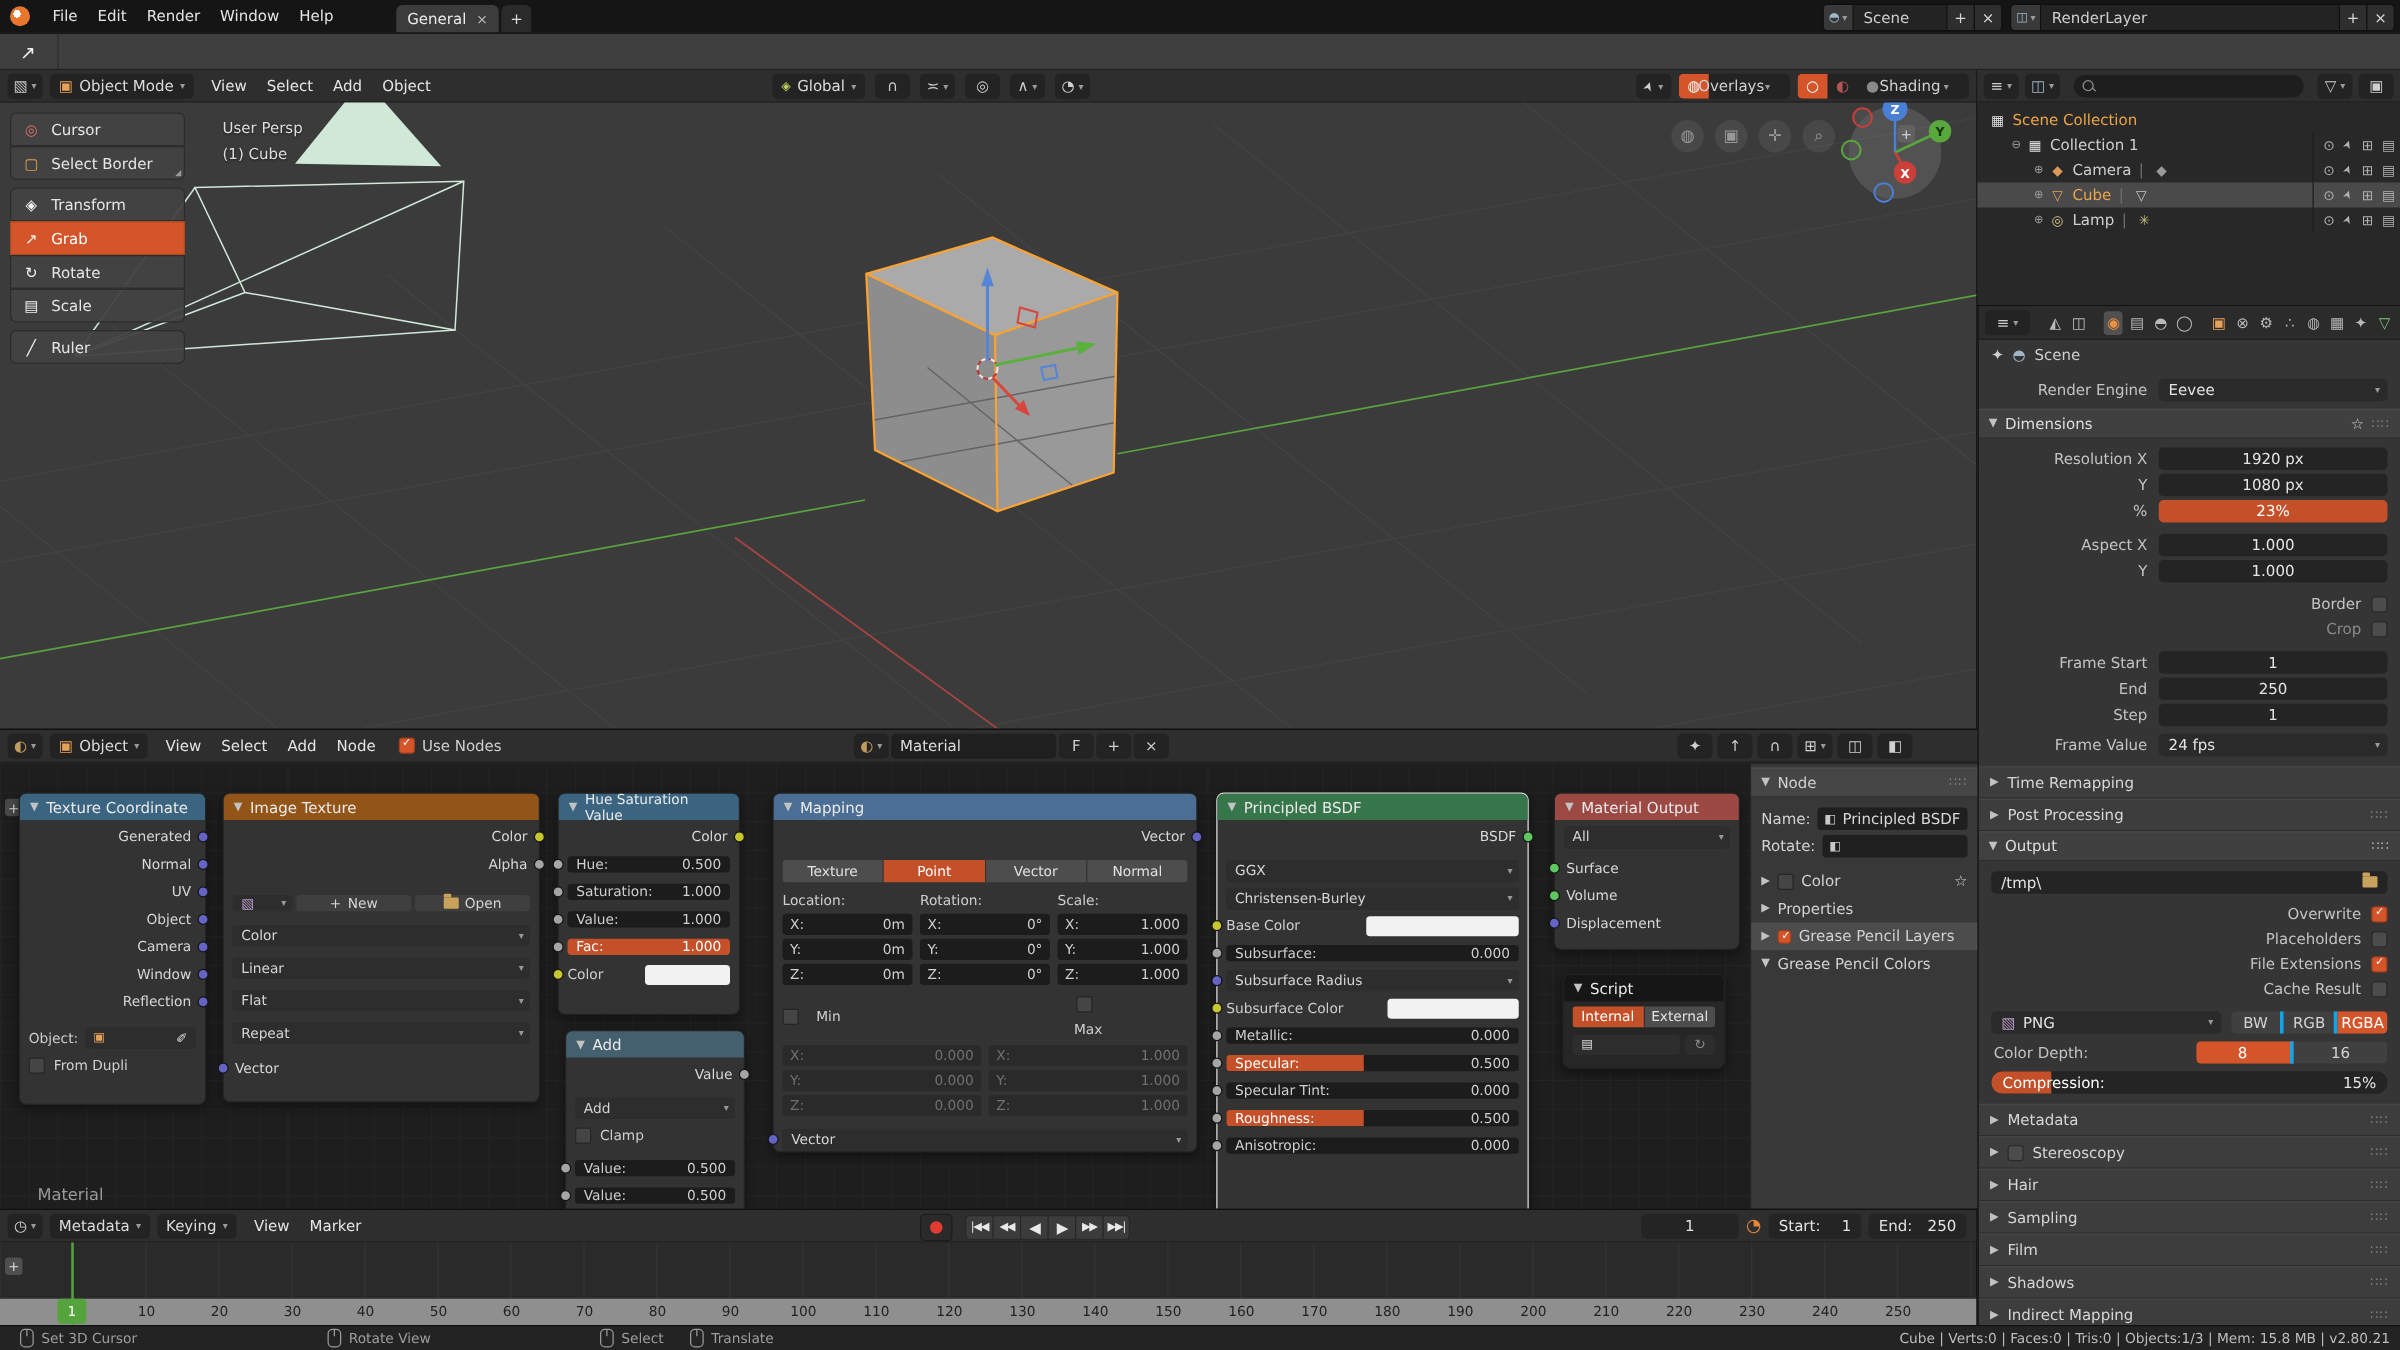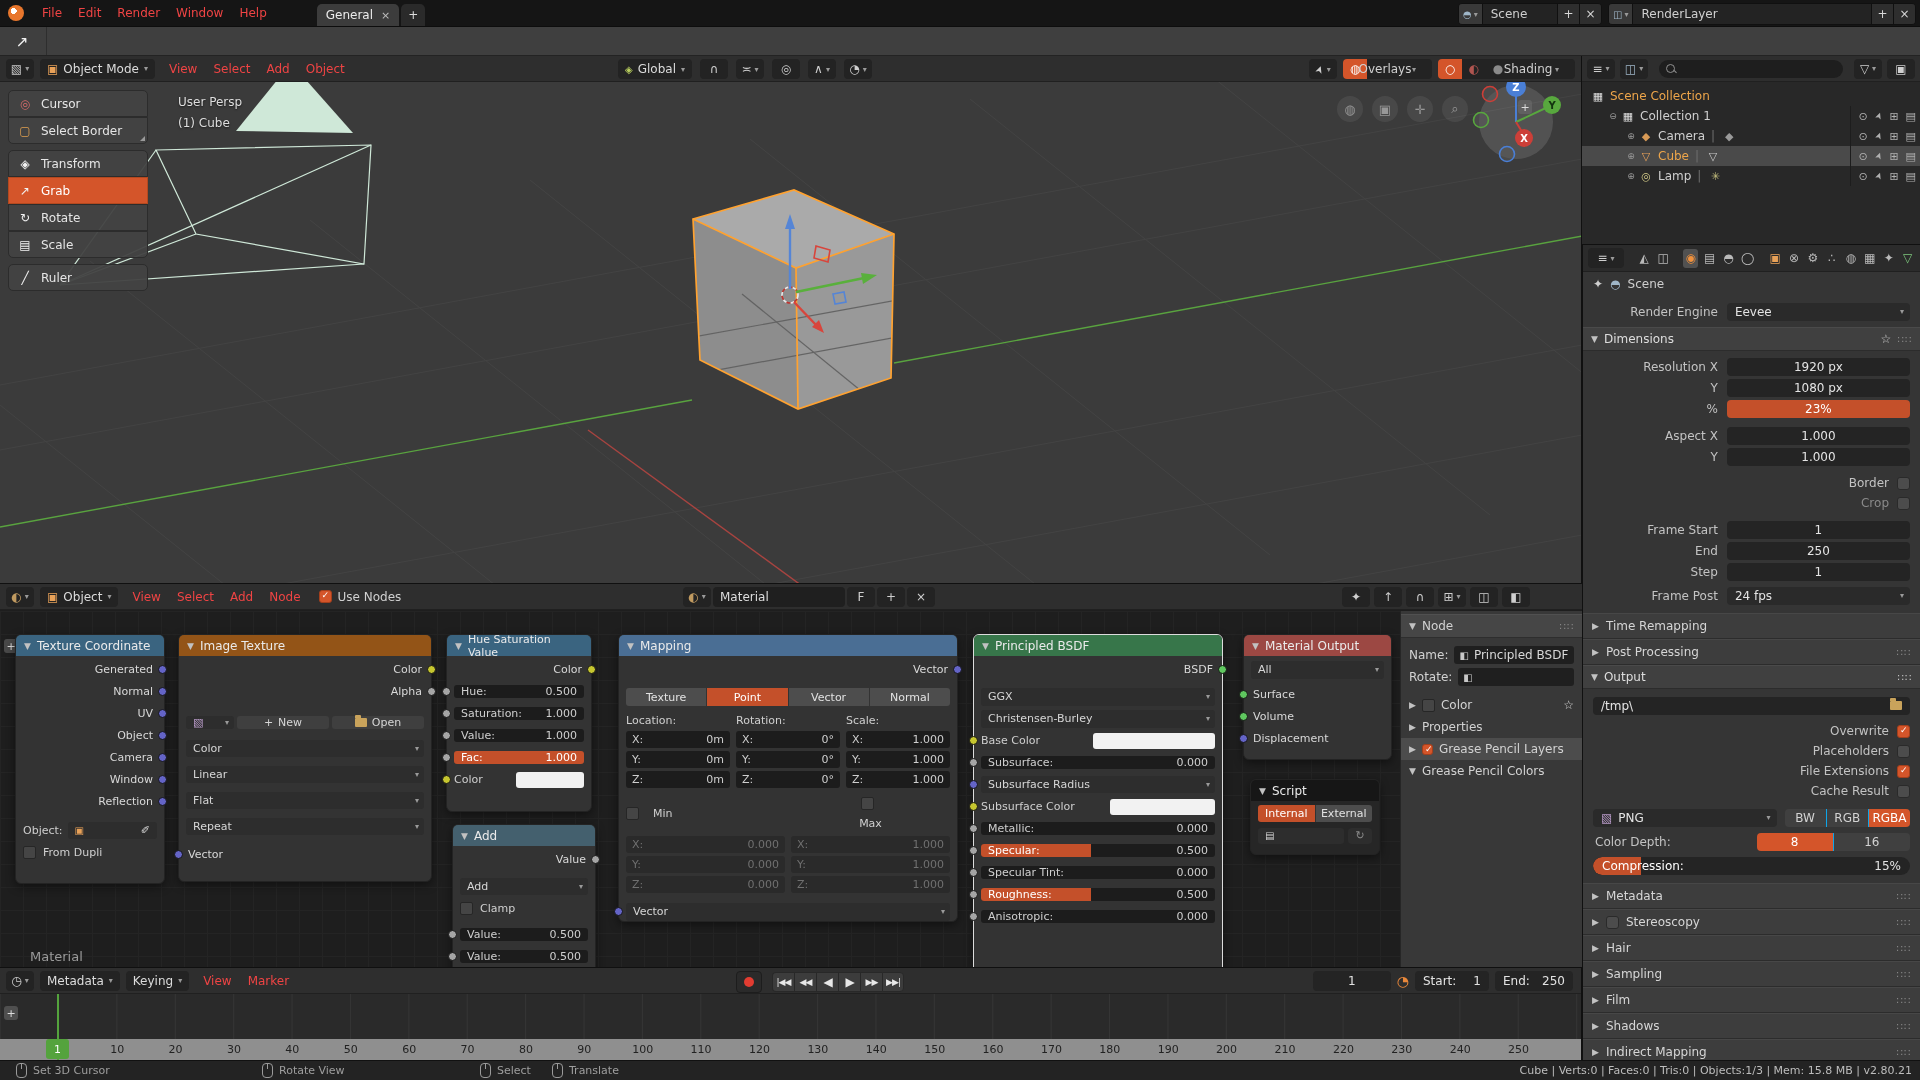--- a/index.html
+++ b/index.html
@@ -22,21 +22,21 @@
   .idsel .tx{flex:1;padding:0 8px;color:#cfcfcf;}
   .idsel .bt{width:21px;height:100%;display:flex;align-items:center;justify-content:center;background:#2e2e2e;border-left:1px solid #101010;color:#d8d8d8;}
   .chev{font-size:8px;color:#9a9a9a;}
   
   .toolrow{left:0;top:26px;width:1920px;height:30px;background:#3f3f3f;border-top:1px solid #0d0d0d;border-bottom:1px solid #232323;box-sizing:border-box;}
   .toolrow .arrow{position:absolute;left:16px;top:6px;color:#f0f0f0;font-size:15px;}
   .toolrow .sep{position:absolute;left:46px;top:0;width:1px;height:28px;background:#2e2e2e;}
   
   .hdr{display:flex;align-items:center;height:26px;background:#2e2e2e;border-bottom:1px solid #202020;box-sizing:border-box;}
   .dd{display:inline-flex;align-items:center;gap:5px;background:#232323;border-radius:4px;height:20px;padding:0 7px;color:#dcdcdc;}
-  .hm span{display:inline-block;padding:0 8px;color:#ef4444;}
+  .hm span{display:inline-block;padding:0 8px;color:#e5e5e5;}
   .ibtn{display:inline-flex;align-items:center;justify-content:center;height:20px;min-width:22px;background:#232323;border-radius:4px;color:#cfcfcf;gap:3px;padding:0 3px;}
   
   .vp{left:0;top:56px;width:1582px;height:527px;background:#3b3b3b;overflow:hidden;border-right:1px solid #101010;box-sizing:border-box;}
   .vp-hdr{position:absolute;left:0;top:0;width:100%;}
   .vpc{position:absolute;left:618px;top:3px;display:flex;gap:8px;}
   .vpr{position:absolute;right:6px;top:3px;display:flex;gap:6px;}
   .sphbtn{display:flex;height:20px;border-radius:4px;overflow:hidden;background:#232323;}
   .sphbtn span{width:24px;display:flex;align-items:center;justify-content:center;}
   .orangebg{background:var(--accent);}
   .toolcol{position:absolute;left:8px;top:34px;width:140px;}
@@ -87,21 +87,21 @@
   .tri{font-size:9px;color:#c2c2c2;}
   .pcollapse{height:24px;background:#3d3d3d;display:flex;align-items:center;gap:7px;padding:0 9px;color:#d6d6d6;
     border-top:1px solid #474747;border-bottom:1px solid #2c2c2c;}
   .pcollapse .dots{margin-left:auto;}
   .ckrow{display:flex;align-items:center;justify-content:flex-end;gap:8px;margin:2px 10px 0 0;height:18px;color:#c3c3c3;}
   .cb{width:13px;height:13px;border-radius:3px;background:#4c4c4c;border:1px solid #2a2a2a;box-sizing:border-box;position:relative;}
   .cb.on{background:var(--accent);border-color:#a33f1c;}
   .cb.on::after{content:"✓";position:absolute;left:2px;top:-1px;color:#fff;font-size:9px;}
   .dim{color:#8a8a8a;}
   .seg{display:flex;border-radius:4px;overflow:hidden;height:18px;flex:1;}
-  .seg span{flex:1;background:#404040;display:flex;align-items:center;justify-content:center;color:#d2d2d2;border-right:1px solid #0ea5e9;}
+  .seg span{flex:1;background:#404040;display:flex;align-items:center;justify-content:center;color:#d2d2d2;border-right:3px solid #0ea5e9;}
   .seg span:last-child{border-right:none;}
   .seg span.on{background:var(--accent);color:#fff;}
   .folder{width:12px;height:9px;background:#c9a35b;border-radius:1px;position:relative;display:inline-block;}
   .folder::before{content:"";position:absolute;top:-3px;left:0;width:6px;height:3px;background:#c9a35b;border-radius:1px 1px 0 0;}
   
   .nodeed{left:0;top:583px;width:1582px;height:384px;background:#1e1e1e;overflow:hidden;box-sizing:border-box;border-top:1px solid #101010;}
   .necanvas{position:absolute;left:0;top:27px;width:1400px;height:357px;
     background-image:linear-gradient(#242424 1px,transparent 1px),linear-gradient(90deg,#242424 1px,transparent 1px);
     background-size:23px 23px;}
   .node{position:absolute;background:#333333;border:1px solid #232323;border-radius:6px;box-shadow:0 3px 10px rgba(0,0,0,.45);box-sizing:border-box;font-size:11px;}
@@ -559,21 +559,21 @@
         </div>
       <div class="prow">
           <span class="plab">End</span>
           <span class="pfield">250</span>
         </div>
       <div class="prow">
           <span class="plab">Step</span>
           <span class="pfield">1</span>
         </div>
       <div class="prow" style="margin-top:5px;margin-bottom:8px;">
-          <span class="plab">Frame Post</span>
+          <span class="plab">Frame Value</span>
           <span class="pfield dd2">
             <span>24 fps</span>
             <span class="chev">▾</span>
           </span>
         </div>
     </div>
 
     <div class="pcollapse">
         <span class="tri">▶</span>
         <span>Time Remapping</span>

